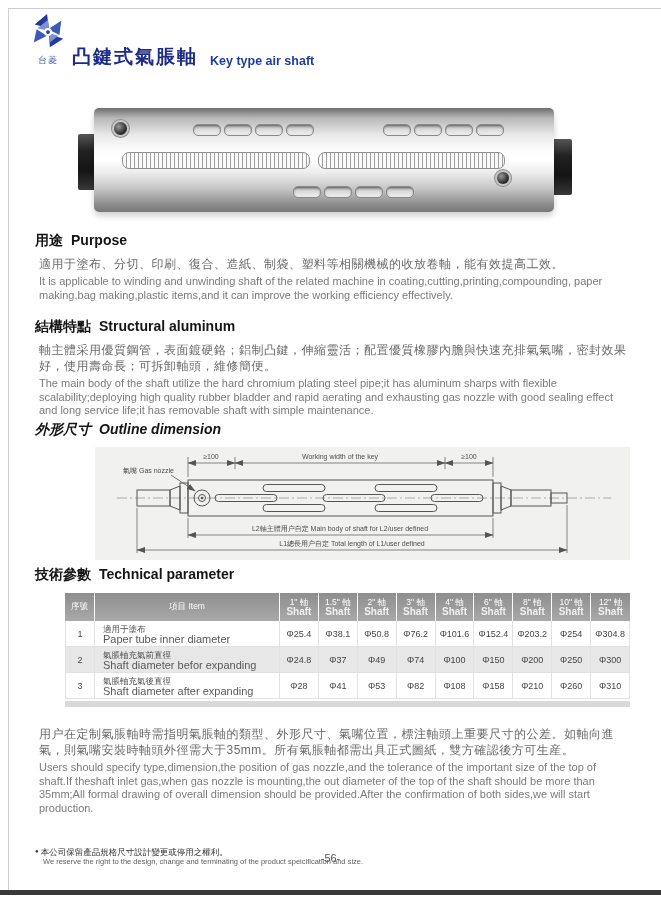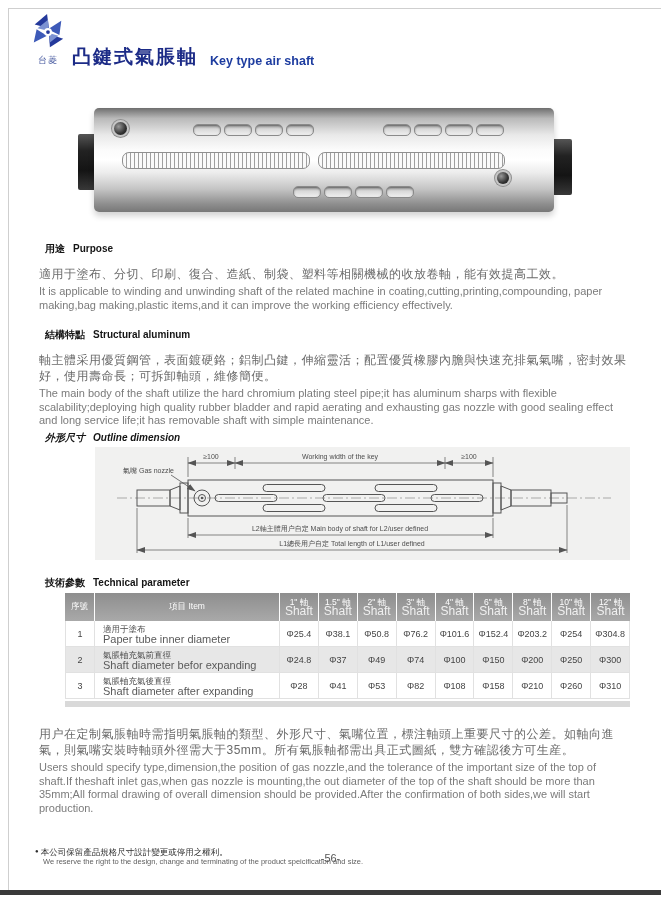--- a/index.html
+++ b/index.html
@@ -35,39 +35,39 @@
     background:linear-gradient(180deg,#9a9a9a,#d8d8d8 40%,#efefef);
     box-shadow:inset 0 1px 2px rgba(0,0,0,.35);}
   .ruler{position:absolute;top:44px;height:15px;border:1px solid #8f8f8f;border-radius:7px;
     background:repeating-linear-gradient(90deg,#fafafa 0 3px,#9f9f9f 3px 4px);}
   .screw{position:absolute;width:13px;height:13px;border-radius:50%;
     background:radial-gradient(circle at 35% 35%,#999,#333 60%,#111);
     box-shadow:0 0 0 2px #c6c6c6,0 0 0 3px #8f8f8f;}
 
   
   .sec{position:absolute;left:35px;width:596px;}
-  .sec h2{margin:10px;font-size:10px;color:#151515;}
+  .sec h2{margin:0;font-size:14px;color:#151515;}
   .sec h2 .en{margin-left:8px;}
   .p-zh{margin:6px 0 0 4px;font-size:12px;color:#6a6a6a;line-height:16px;letter-spacing:.5px;}
   .p-en{margin:3px 0 0 4px;font-size:11px;color:#7b7b7b;line-height:13.5px;}
 
   
   .panel{position:absolute;left:95px;top:447px;width:535px;height:113px;background:#f1f1f0;}
   .panel svg{display:block;}
   .dwg-text{font-size:7px;fill:#4d4d4d;font-family:"Liberation Sans",sans-serif;}
 
   
   .tbl{position:absolute;left:65px;top:593px;width:565px;font-family:"Liberation Sans",sans-serif;}
   .tr{display:grid;grid-template-columns:30px 185px repeat(9,1fr);}
   .thead{height:28px;border-radius:6px;}
   .th{background:linear-gradient(180deg,#8e8e8e,#a9a9a9);color:#fff;
       display:flex;flex-direction:column;justify-content:center;align-items:center;
       font-size:8.5px;line-height:9.5px;border-right:1px solid #fdfdfd;height:28px;box-sizing:border-box;}
   .th-no{word-break:break-all;width:30px;padding:0 6px;box-sizing:border-box;text-align:center;}
-  .th .sub{color:#f0f0f0;font-size:12px;}
+  .th .sub{color:#f0f0f0;font-size:10px;font-weight:bold;}
   .trow .td{min-height:26px;box-sizing:border-box;display:flex;flex-direction:column;
       justify-content:center;align-items:center;border-right:1px solid #e1e1e1;
       border-bottom:1px solid #e1e1e1;font-size:9px;color:#454545;background:#fff;}
   .trow .td:first-child{border-left:1px solid #e1e1e1;}
   .trow.alt .td{background:#e7e7e7;}
   .td-item{align-items:flex-start !important;padding-left:8px;}
   .td-item .zh{font-size:8.5px;color:#4a4a4a;line-height:10px;}
   .td-item .en{font-size:11px;color:#5a5a5a;line-height:10px;}
   .tbl-strip{height:6px;background:#d9d9d9;margin-top:2px;}
 

